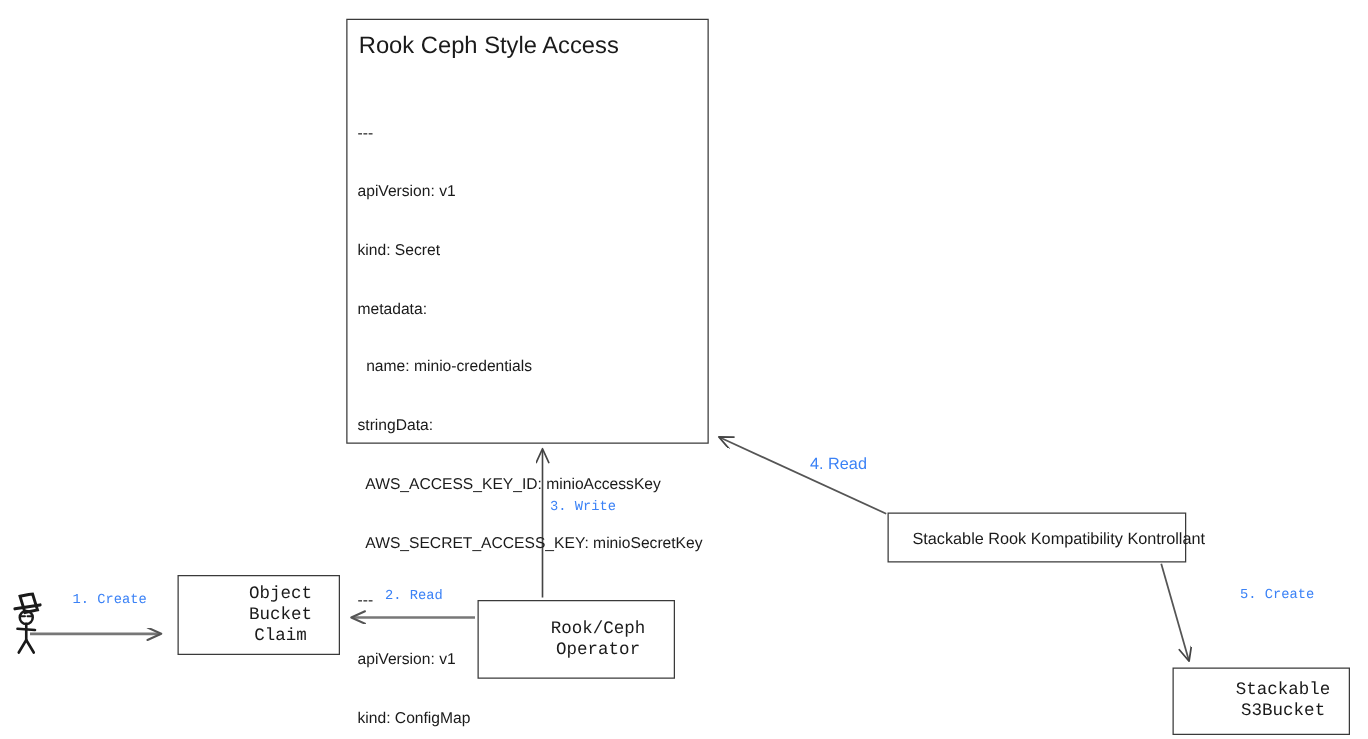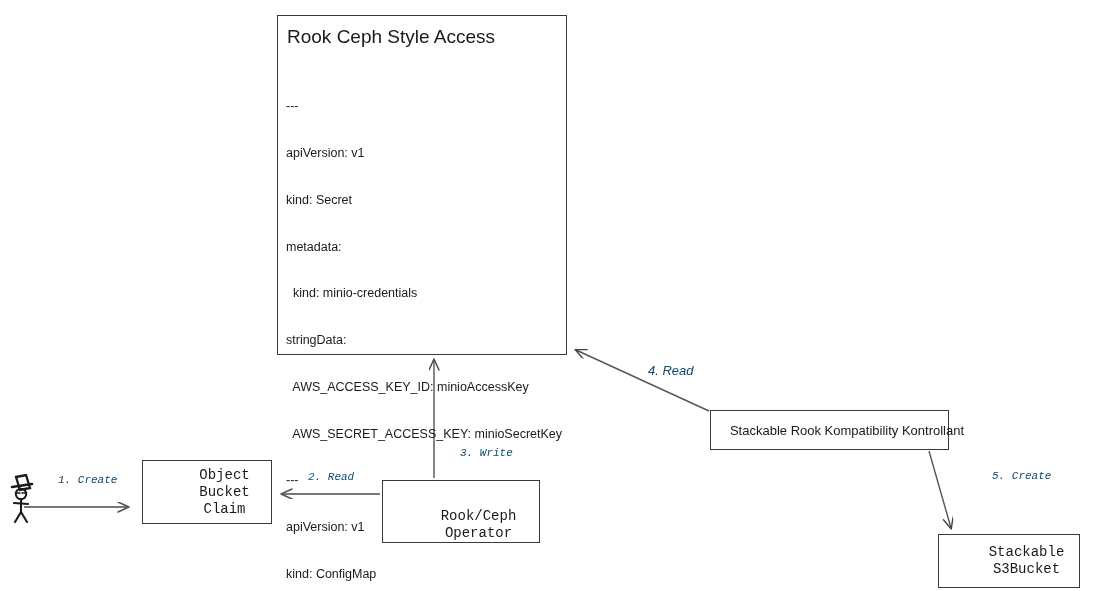--- a/index.html
+++ b/index.html
@@ -77,21 +77,20 @@
     left: 142px;
     top: 460px;
     width: 130px;
     height: 64px;
   }
   #operator-node {
     left: 382px;
     top: 480px;
     width: 158px;
     height: 63px;
-    align-items: flex-end;
   }
   #s3bucket-node {
     left: 938px;
     top: 534px;
     width: 142px;
     height: 54px;
   }
   
   #srkk-node {
     left: 710px;
@@ -103,35 +102,34 @@
     justify-content: center;
     font-family: "Liberation Sans", sans-serif;
     font-size: 13px;
     color: #1a1a1a;
     white-space: nowrap;
   }
 
   
   .edge-label {
     position: absolute;
-    color: #0c4a6e;
+    color: #3b82f6;
     white-space: nowrap;
-    font-style: italic;
   }
   .lbl-mono {
     font-family: "Liberation Mono", monospace;
     font-size: 11px;
   }
   .lbl-sans {
     font-family: "Liberation Sans", sans-serif;
     font-size: 13px;
   }
   #label-create1 { left: 58px;  top: 474px; }
   #label-read2   { left: 308px; top: 471px; }
-  #label-write3  { left: 460px; top: 400px; margin-top: 47px; }
+  #label-write3  { left: 440px; top: 400px; }
   #label-read4   { left: 648px; top: 363px; }
   #label-create5 { left: 957px; top: 470px; margin-left: 35px; }
 
   
   #actor {
     position: absolute;
     left: 6px;
     top: 474px;
     width: 34px;
     height: 50px;
@@ -191,21 +189,21 @@
     </g>
   </svg>
 
   <div class="node" id="yaml-node">
     <div id="yaml-title">Rook Ceph Style Access</div>
     <div id="yaml-body">
       <span class="yaml-line">---</span>
       <span class="yaml-line">apiVersion: v1</span>
       <span class="yaml-line">kind: Secret</span>
       <span class="yaml-line">metadata:</span>
-      <span class="yaml-line">  kind: minio-credentials</span>
+      <span class="yaml-line">  name: minio-credentials</span>
       <span class="yaml-line">stringData:</span>
       <span class="yaml-line">  AWS_ACCESS_KEY_ID: minioAccessKey</span>
       <span class="yaml-line">  AWS_SECRET_ACCESS_KEY: minioSecretKey</span>
       <span class="yaml-line">---</span>
       <span class="yaml-line">apiVersion: v1</span>
       <span class="yaml-line">kind: ConfigMap</span>
       
       
       
       

